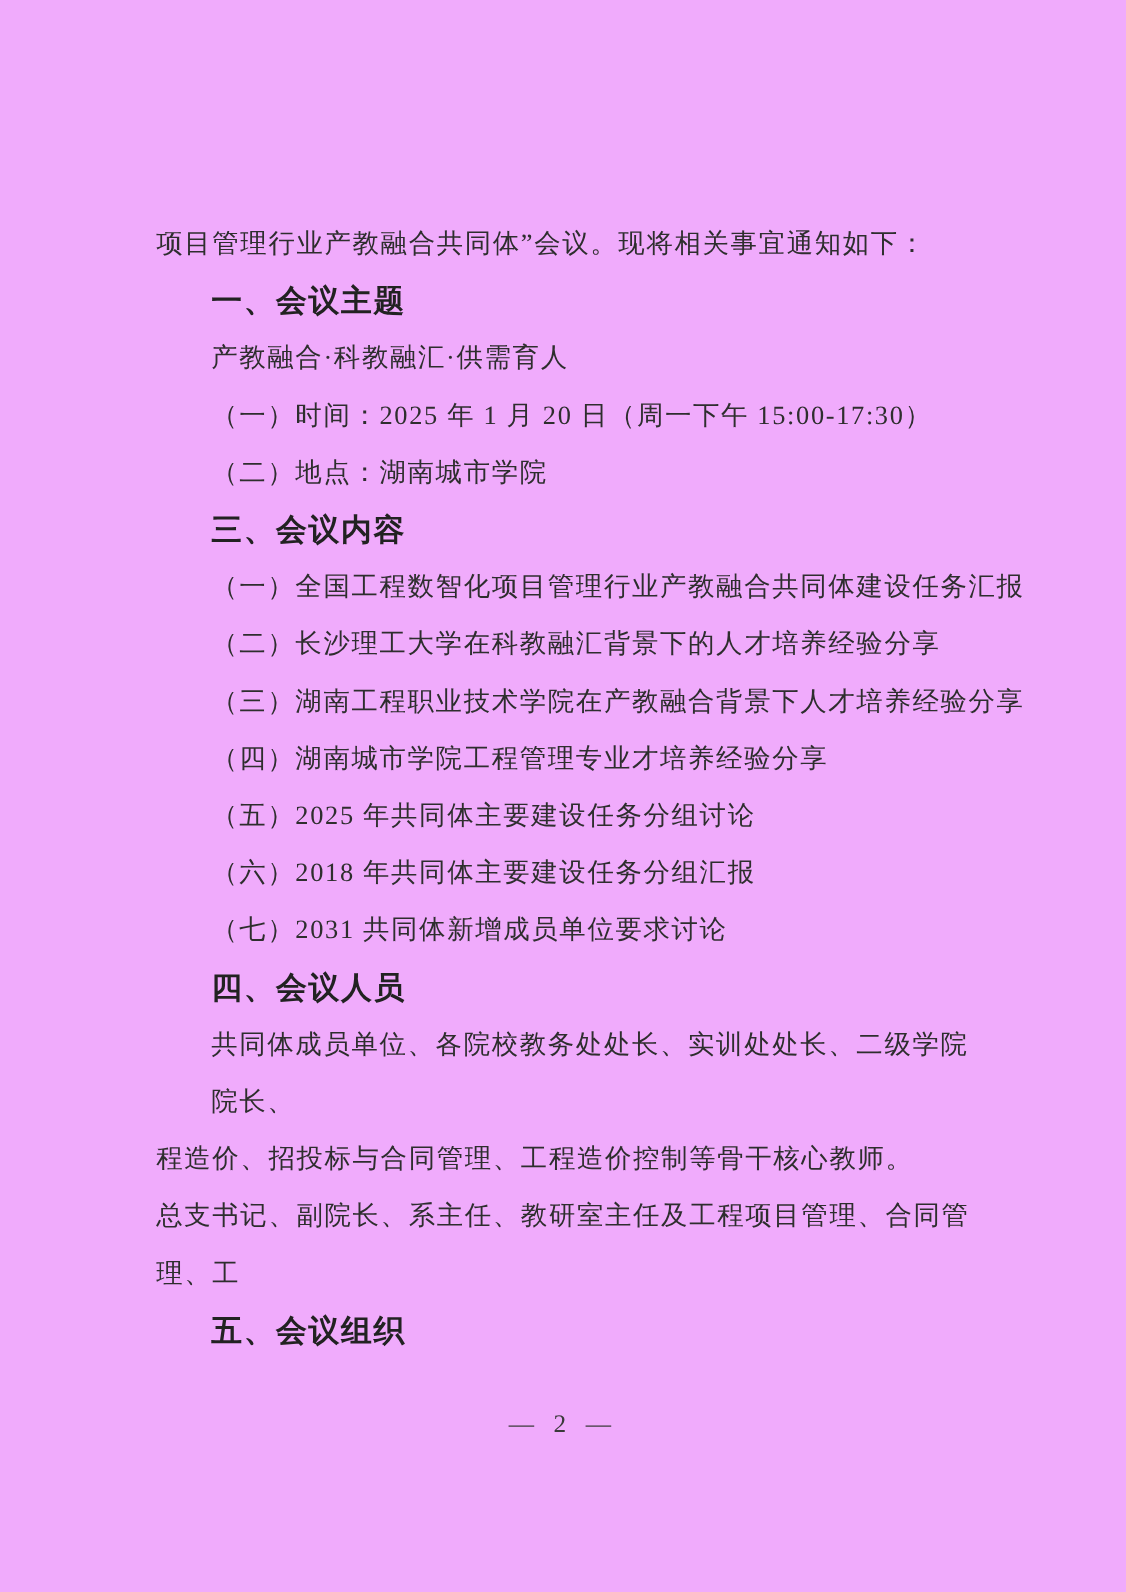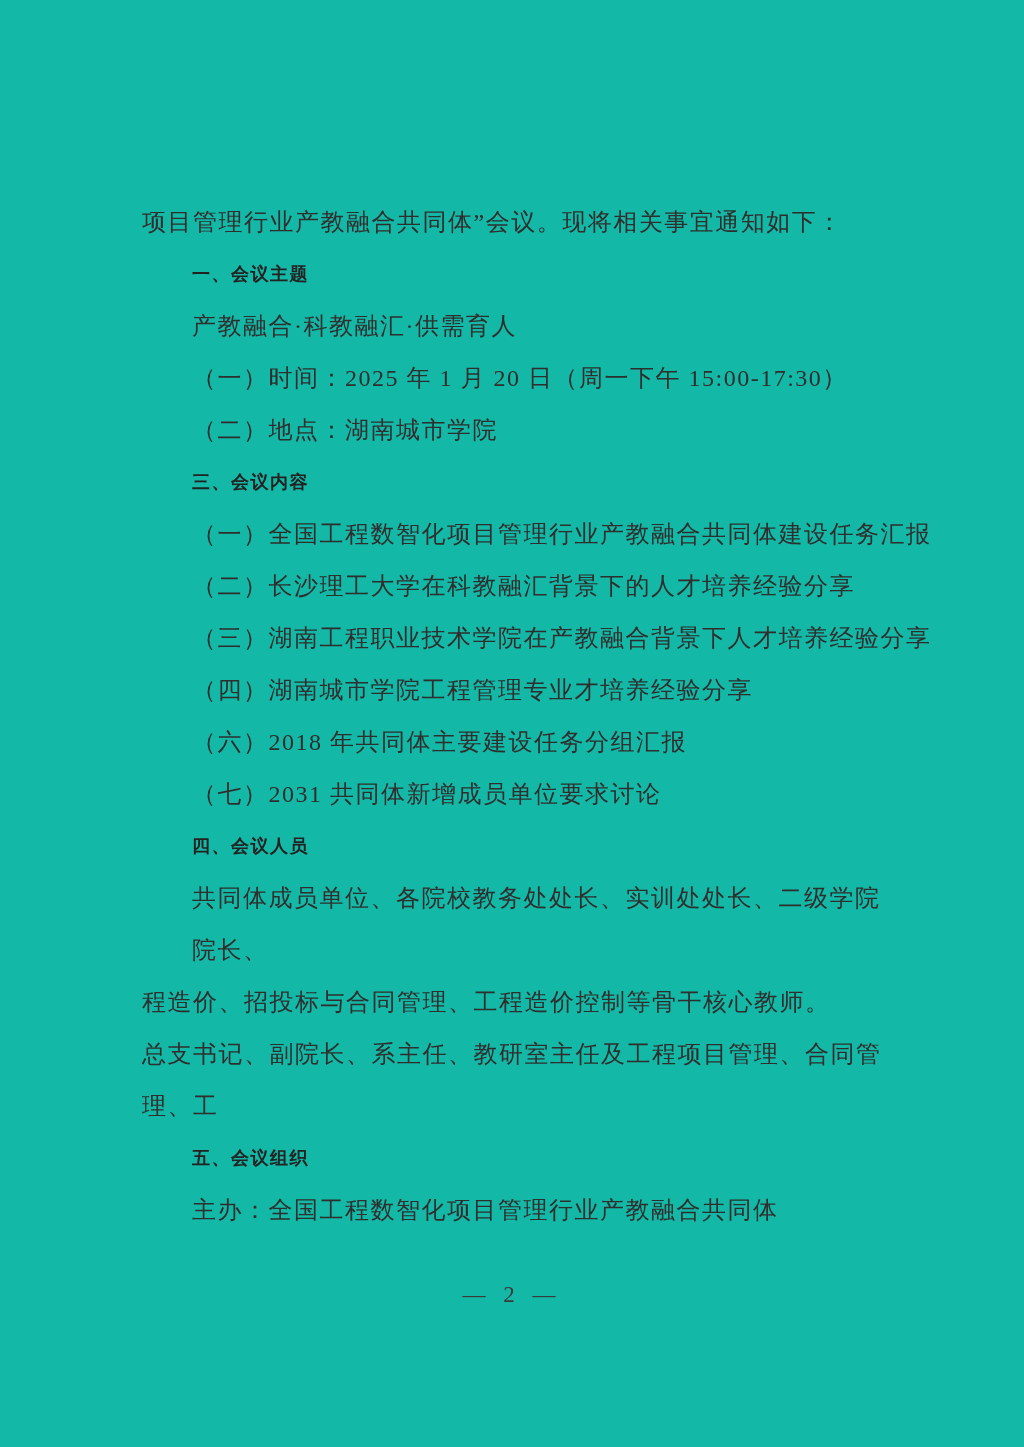--- a/index.html
+++ b/index.html
@@ -5,21 +5,21 @@
   html, body {
     margin: 0;
     padding: 0;
     background: #e8e8e8;
   }
   .page {
     position: relative;
     width: 1024px;
     height: 1447px;
     margin: 0 auto;
-    background: #14b8a6;
+    background: #f0abfc;
     overflow: hidden;
     font-family: "Liberation Serif", "DejaVu Serif", serif;
     color: #2e2e2e;
   }
   .content {
     position: absolute;
     top: 196px;
     left: 142px;
     right: 126px;
   }
@@ -28,21 +28,21 @@
     line-height: 52px;
     letter-spacing: 1.5px;
     white-space: nowrap;
   }
   .indent {
     padding-left: 50px;
   }
   .heading {
     font-family: "Liberation Sans", "DejaVu Sans", sans-serif;
     font-weight: 700;
-    font-size: 18px;
+    font-size: 28px;
     color: #222222;
   }
   .body-wrap .line {
     white-space: normal;
   }
   .page-number {
     position: absolute;
     top: 1282px;
     left: 0;
     width: 100%;
@@ -65,29 +65,29 @@
     <div class="line indent">产教融合·科教融汇·供需育人</div>
 
     <div class="line indent">（一）时间：2025 年 1 月 20 日（周一下午 15:00-17:30）</div>
     <div class="line indent">（二）地点：湖南城市学院</div>
 
     <div class="line indent heading">三、会议内容</div>
     <div class="line indent">（一）全国工程数智化项目管理行业产教融合共同体建设任务汇报</div>
     <div class="line indent">（二）长沙理工大学在科教融汇背景下的人才培养经验分享</div>
     <div class="line indent">（三）湖南工程职业技术学院在产教融合背景下人才培养经验分享</div>
     <div class="line indent">（四）湖南城市学院工程管理专业才培养经验分享</div>
+    <div class="line indent">（五）2025 年共同体主要建设任务分组讨论</div>
     <div class="line indent">（六）2018 年共同体主要建设任务分组汇报</div>
     <div class="line indent">（七）2031 共同体新增成员单位要求讨论</div>
 
     <div class="line indent heading">四、会议人员</div>
     <div class="body-wrap">
       <div class="line indent">共同体成员单位、各院校教务处处长、实训处处长、二级学院院长、</div>
       <div class="line">程造价、招投标与合同管理、工程造价控制等骨干核心教师。</div>
       <div class="line">总支书记、副院长、系主任、教研室主任及工程项目管理、合同管理、工</div>
     </div>
 
     <div class="line indent heading">五、会议组织</div>
-    <div class="line indent">主办：全国工程数智化项目管理行业产教融合共同体</div>
 
   </div>
 
   <div class="page-number">— 2 —</div>
 </div>
 
 </body></html>

